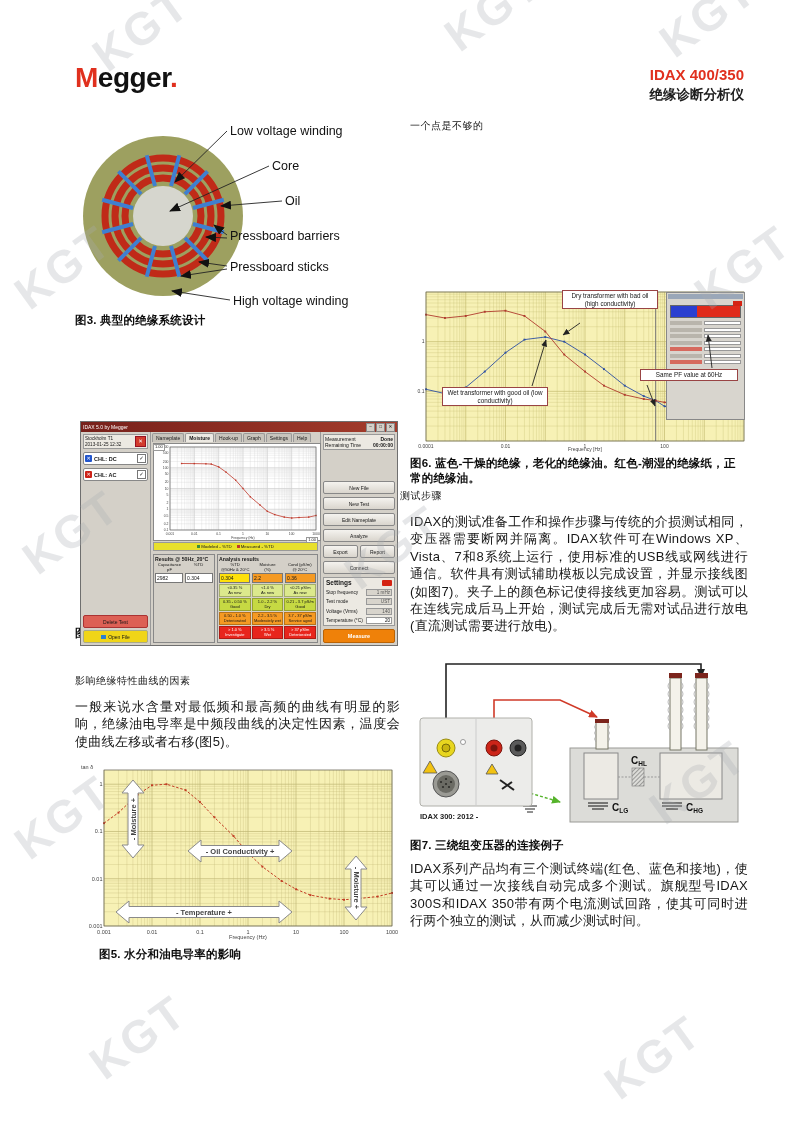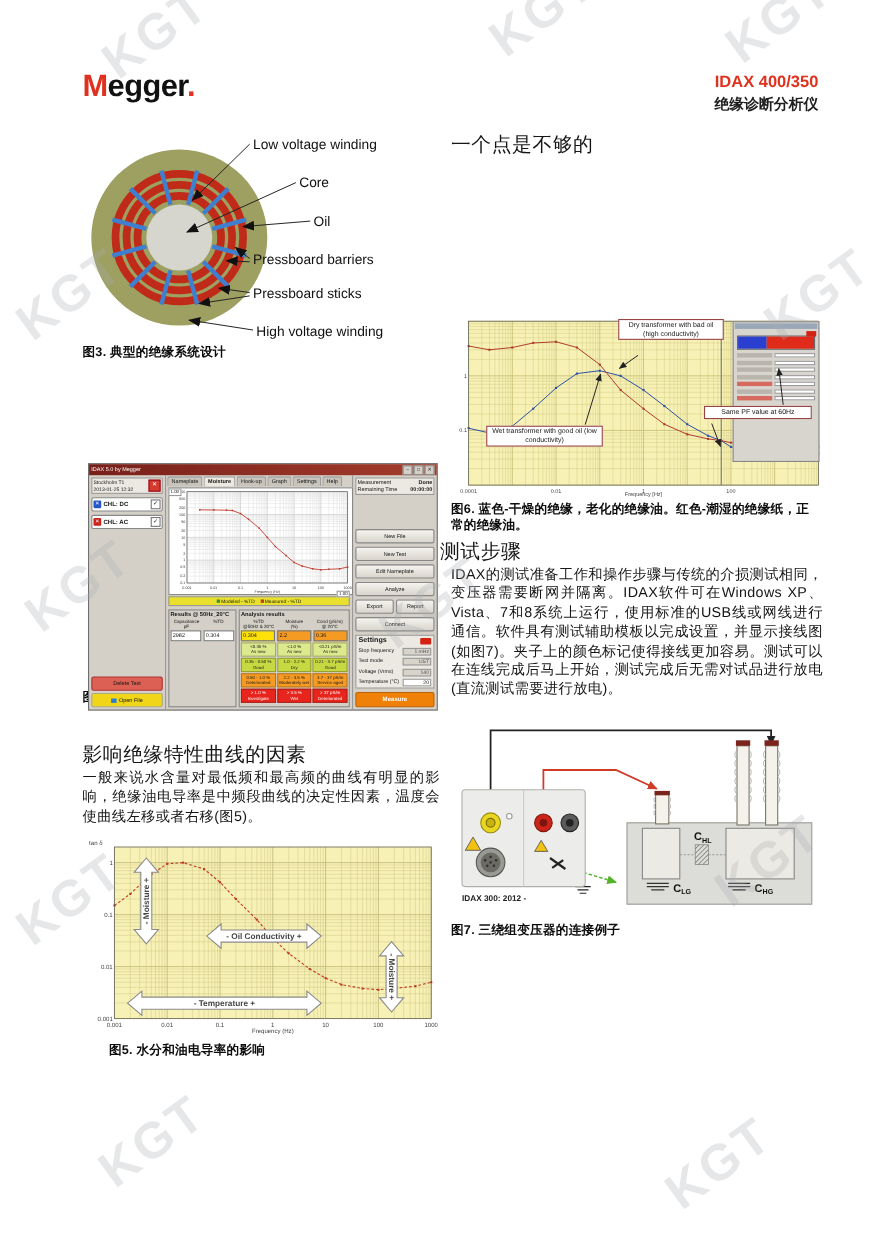--- a/index.html
+++ b/index.html
@@ -7,21 +7,21 @@
         font-family:"Liberation Sans","DejaVu Sans",sans-serif;color:#161616;}
   .wm{position:absolute;font-size:46px;color:#a9adb2;opacity:.28;transform:rotate(-36deg);
       font-weight:600;letter-spacing:3px;pointer-events:none;z-index:5;}
   
   .brand{position:absolute;left:75px;top:62px;font-size:28px;font-weight:800;letter-spacing:-.5px;color:#111;}
   .brand .m,.brand .dot{color:#e0301e;}
   .product{position:absolute;right:50px;top:66px;width:300px;text-align:right;font-size:15px;font-weight:700;color:#e0301e;}
   .subtitle{position:absolute;right:50px;top:86px;width:300px;text-align:right;font-size:13.5px;font-weight:600;color:#1d1d1d;}
   
   .para{position:absolute;font-size:13px;line-height:17.4px;text-align:justify;letter-spacing:.3px;}
-  .h2{position:absolute;font-size:18px;font-weight:400;color:#161616;letter-spacing:.5px;}
+  .h2{position:absolute;font-size:10px;font-weight:400;color:#161616;letter-spacing:.5px;}
   .cap{position:absolute;font-size:11.5px;font-weight:700;color:#0d0d0d;letter-spacing:.2px;}
   svg text{font-family:"Liberation Sans","DejaVu Sans",sans-serif;}
   
   .f3{position:absolute;left:75px;top:116px;width:325px;height:196px;}
   
   .f4{position:absolute;left:80px;top:421px;width:318px;height:225px;border:1px solid #6f6f6f;background:#d4d0c8;box-sizing:border-box;z-index:2;}
   .f4title{height:10px;background:linear-gradient(90deg,#77201a,#a43c2c);color:#fff;font-size:5px;
            display:flex;align-items:center;justify-content:space-between;padding:0 2px;}
   .f4ctrl{display:flex;gap:1px;}
   .f4ctrl span{width:7px;height:7px;background:#d4d0c8;border:1px solid #888;font-size:4.5px;line-height:6px;text-align:center;color:#222;}
@@ -898,14 +898,15 @@
           <line x1="250" y1="150" x2="270" y2="150"></line>
           <line x1="254" y1="153" x2="266" y2="153"></line>
       </g>
     </g>
     <text x="219" y="108" font-size="10" font-weight="bold" fill="#111"><tspan>C</tspan><tspan font-size="6.5" dy="2">HL</tspan></text>
     <text x="200" y="155" font-size="10" font-weight="bold" fill="#111"><tspan>C</tspan><tspan font-size="6.5" dy="2">LG</tspan></text>
     <text x="274" y="155" font-size="10" font-weight="bold" fill="#111"><tspan>C</tspan><tspan font-size="6.5" dy="2">HG</tspan></text>
   </svg>
   <div class="cap" style="left:410px;top:838px;">图7. 三绕组变压器的连接例子</div>
 
+  <div class="para" style="left:410px;top:860px;width:338px;">IDAX系列产品均有三个测试终端(红色、蓝色和接地)，使其可以通过一次接线自动完成多个测试。旗舰型号IDAX 300S和IDAX 350带有两个电流测试回路，使其可同时进行两个独立的测试，从而减少测试时间。</div>
 
 </div>
 
 </body></html>

